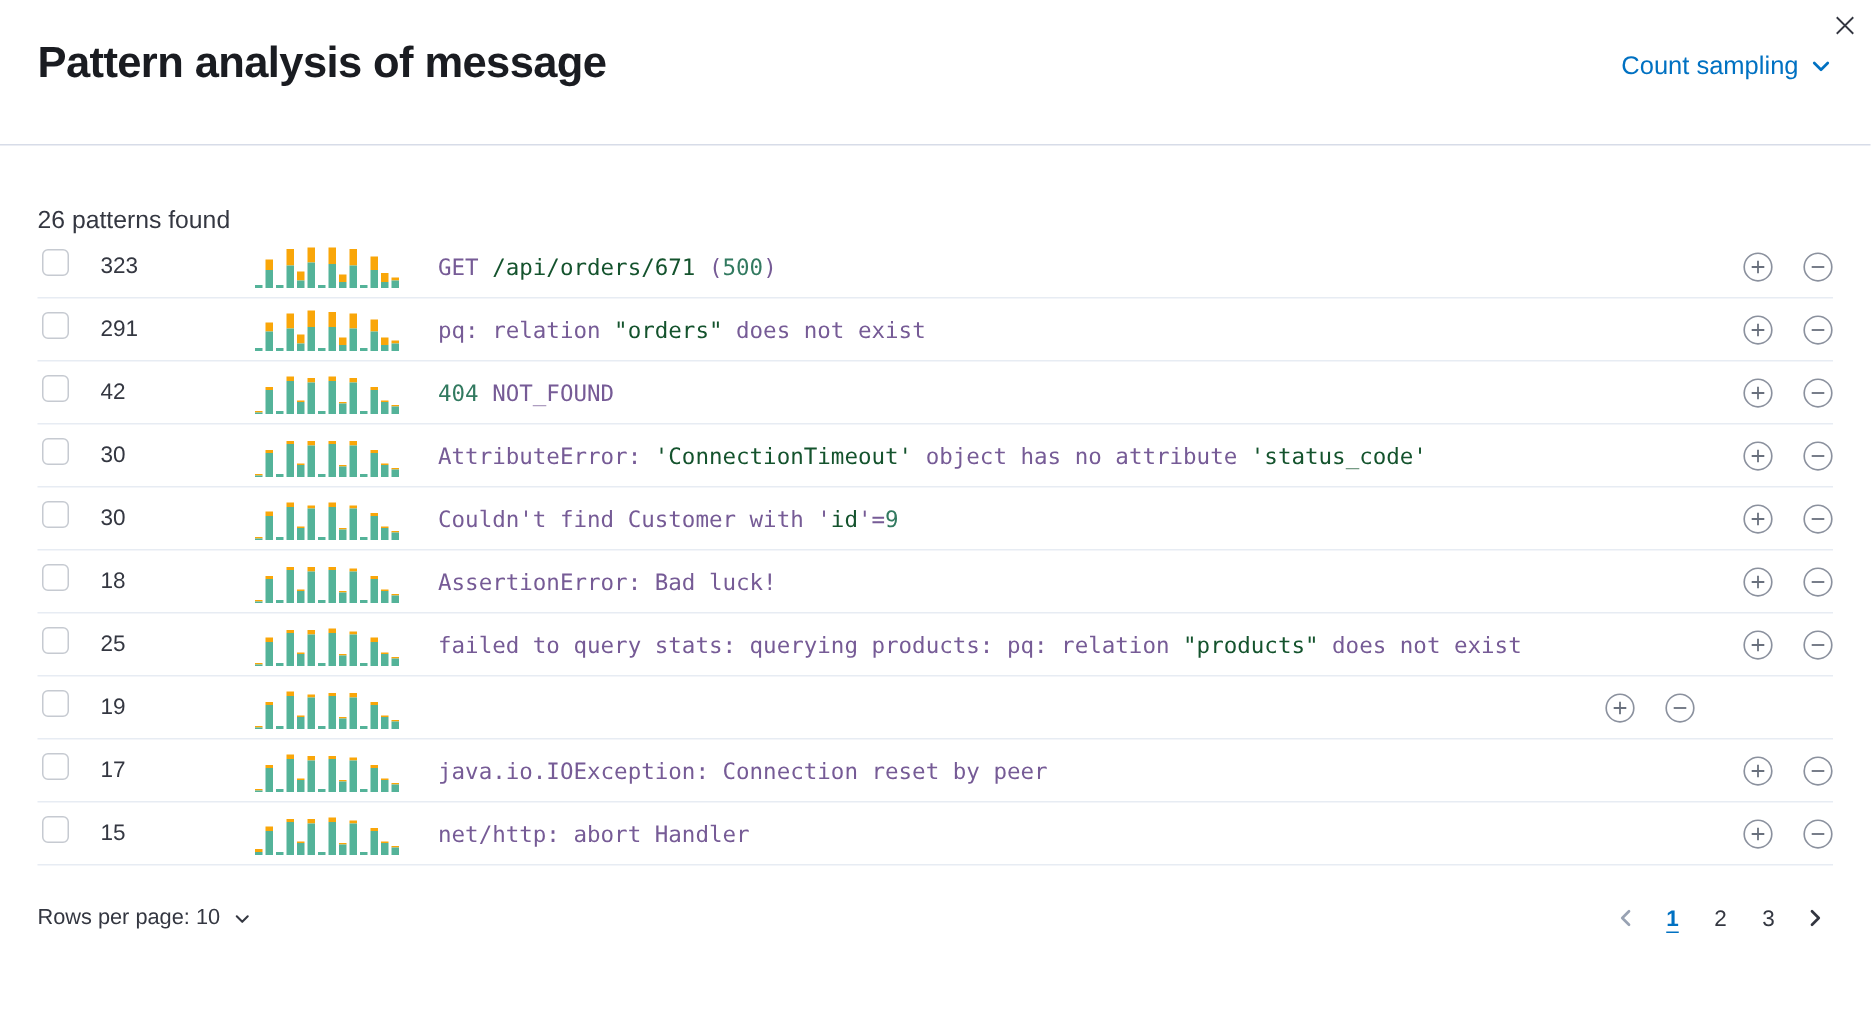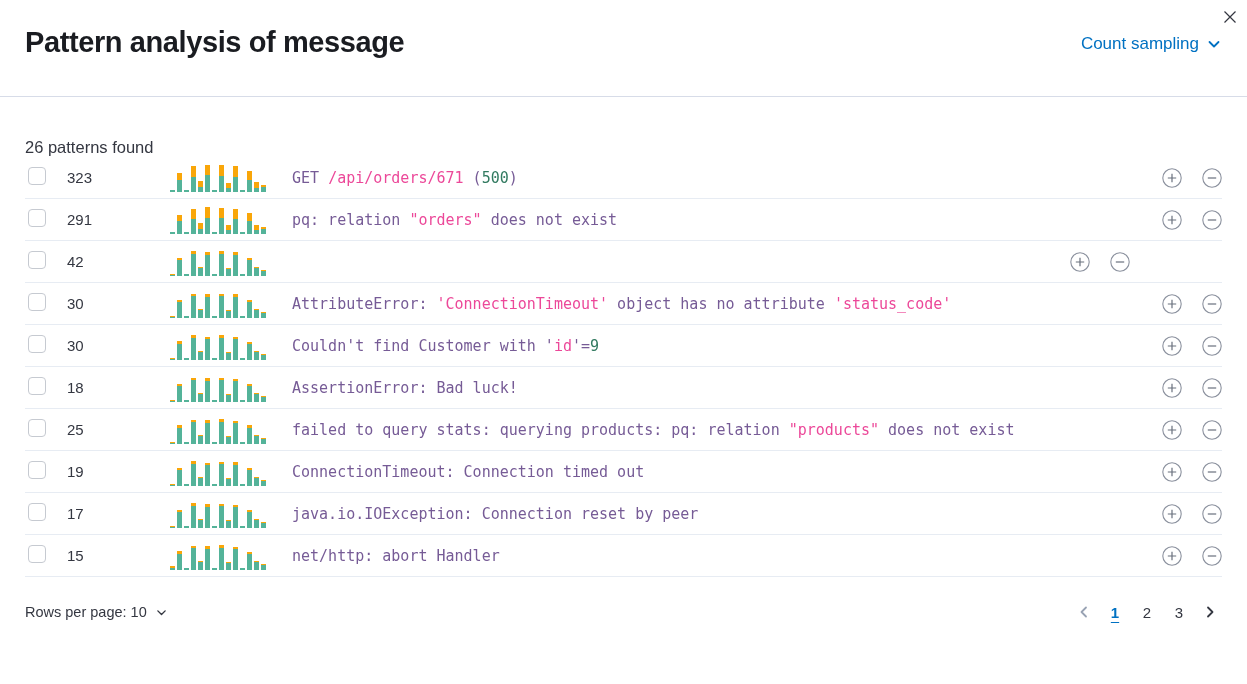--- a/index.html
+++ b/index.html
@@ -48,21 +48,21 @@
   .spark{display:flex;align-items:flex-end;gap:2px;height:28px;width:100px;}
   .bar{width:5px;display:flex;flex-direction:column;justify-content:flex-end;}
   .seg-o{background:#f9a609;}
   .seg-t{background:#54b399;}
 
   .mono{
     font-family:"DejaVu Sans Mono","Liberation Mono",monospace;font-size:15px;
     white-space:nowrap;overflow:hidden;font-weight:500;
   }
   .tok-p{color:#765b96;}
-  .tok-r{color:#ec4899;}
+  .tok-r{color:#14532d;}
   .tok-g{color:#327a60;}
 
   .c-actions{display:flex;justify-content:flex-end;gap:20px;}
   .icon-btn{border:none;background:none;padding:0;cursor:pointer;width:20px;height:20px;display:flex;}
 
   
   .footer{margin-top:23px;display:flex;align-items:center;justify-content:space-between;}
   .rpp{
     border:none;background:none;cursor:pointer;display:flex;align-items:center;gap:8px;
     font-family:"Liberation Sans",sans-serif;font-size:14.5px;color:#343741;padding:0;
@@ -318,20 +318,21 @@
                 <div class="bar">
                   <div class="seg-o" style="height: 1px;"></div>
                   <div class="seg-t" style="height: 8px;"></div>
                 </div>
                 <div class="bar">
                   <div class="seg-o" style="height: 1px;"></div>
                   <div class="seg-t" style="height: 5px;"></div>
                 </div>
               </div>
             </div>
+    <div class="mono"><span class="tok-g">404</span><span class="tok-p"> NOT_FOUND</span></div>
     <div class="c-actions">
       <button class="icon-btn">
         <svg width="20" height="20" viewBox="0 0 20 20">
           <circle cx="10" cy="10" r="9.2" fill="none" stroke="#8b919e" stroke-width="1.1"></circle>
           <path d="M10 5.8 v8.4 M5.8 10 h8.4" stroke="#69707d" stroke-width="1.2" fill="none"></path>
         </svg>
       </button>
       <button class="icon-btn">
         <svg width="20" height="20" viewBox="0 0 20 20">
           <circle cx="10" cy="10" r="9.2" fill="none" stroke="#8b919e" stroke-width="1.1"></circle>
@@ -717,21 +718,20 @@
                 <div class="bar">
                   <div class="seg-o" style="height: 1px;"></div>
                   <div class="seg-t" style="height: 8px;"></div>
                 </div>
                 <div class="bar">
                   <div class="seg-o" style="height: 1px;"></div>
                   <div class="seg-t" style="height: 5px;"></div>
                 </div>
               </div>
             </div>
-    <div class="mono"><span class="tok-p">ConnectionTimeout: Connection timed out</span></div>
     <div class="c-actions">
       <button class="icon-btn">
         <svg width="20" height="20" viewBox="0 0 20 20">
           <circle cx="10" cy="10" r="9.2" fill="none" stroke="#8b919e" stroke-width="1.1"></circle>
           <path d="M10 5.8 v8.4 M5.8 10 h8.4" stroke="#69707d" stroke-width="1.2" fill="none"></path>
         </svg>
       </button>
       <button class="icon-btn">
         <svg width="20" height="20" viewBox="0 0 20 20">
           <circle cx="10" cy="10" r="9.2" fill="none" stroke="#8b919e" stroke-width="1.1"></circle>

